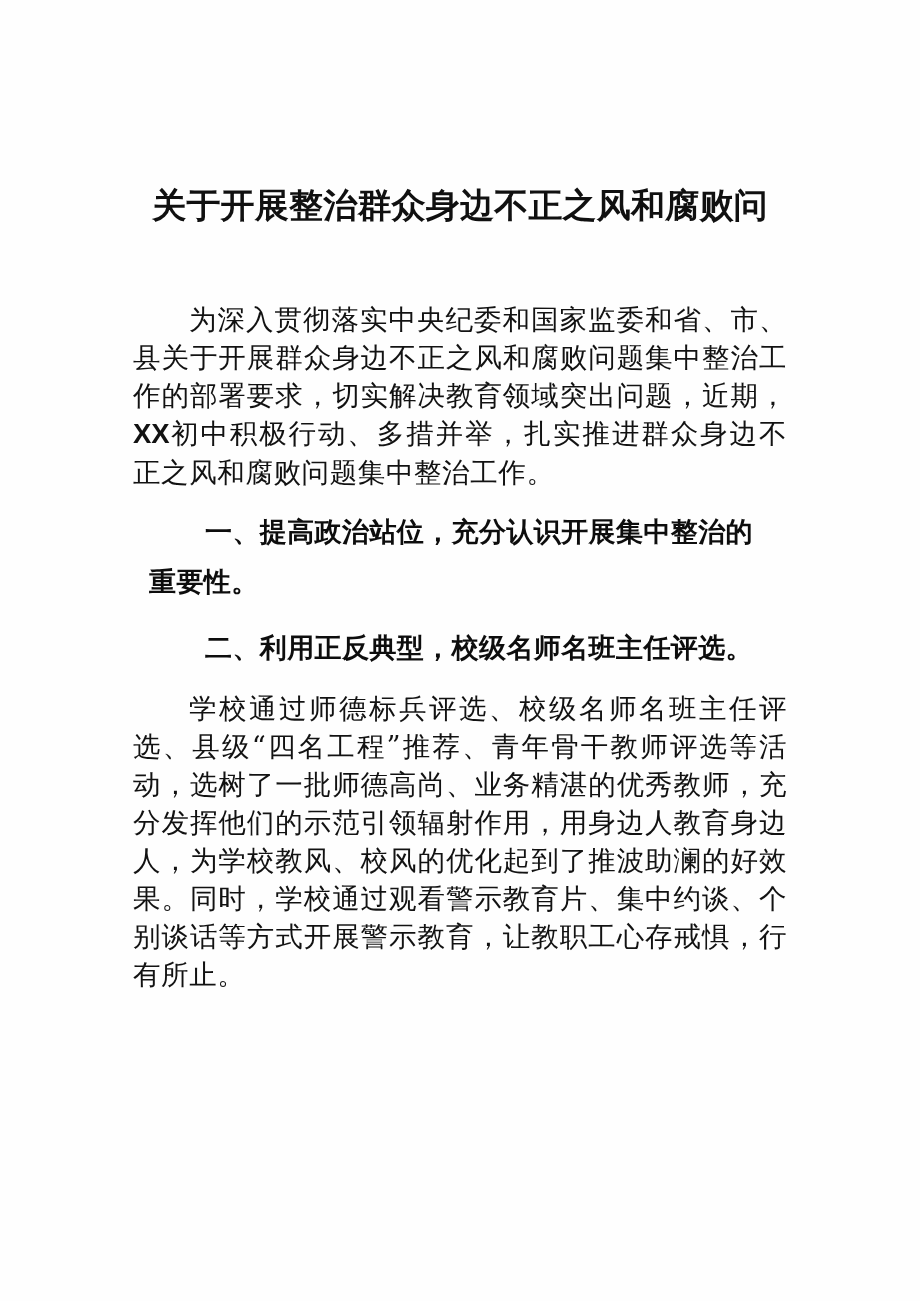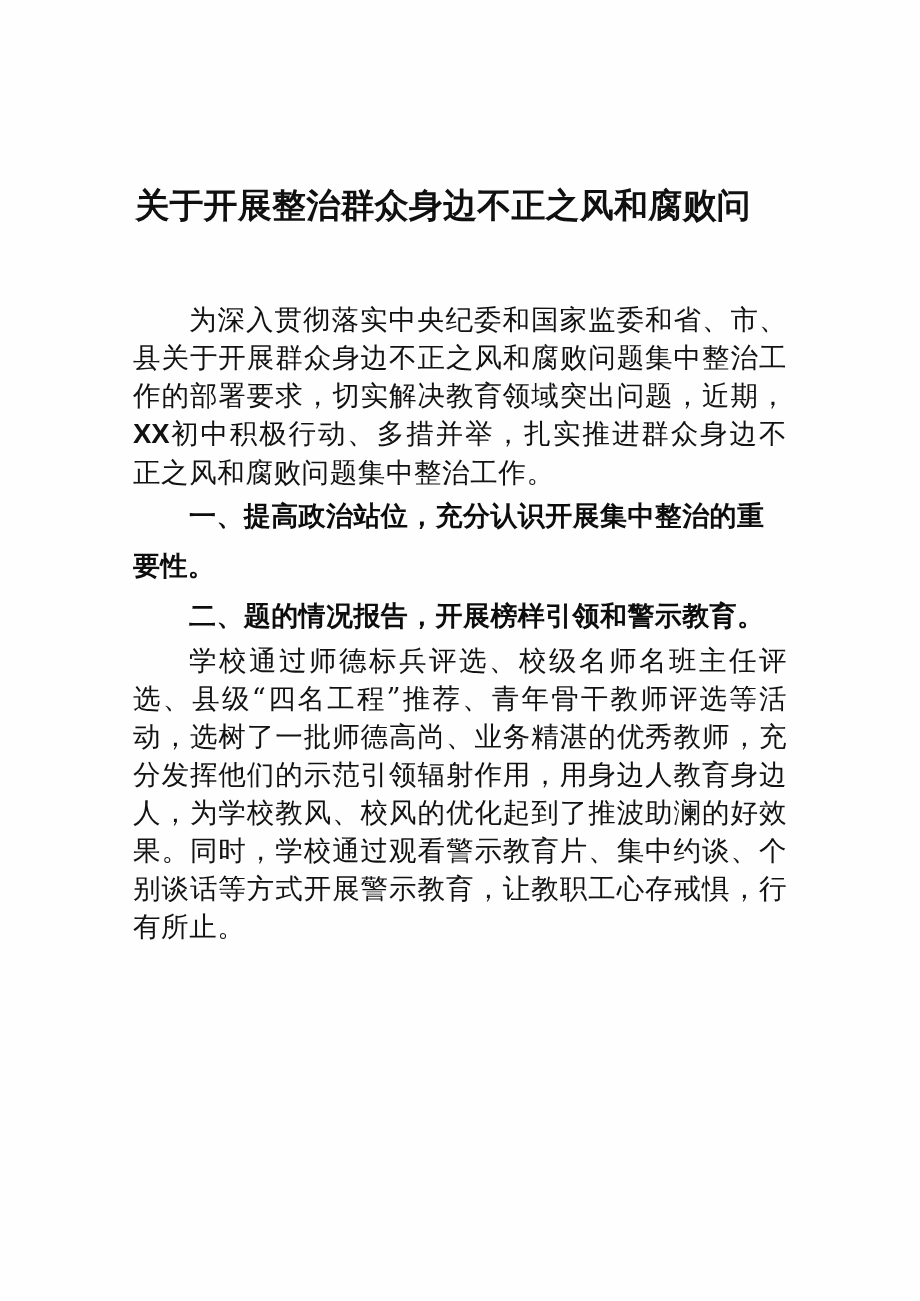--- a/index.html
+++ b/index.html
@@ -21,21 +21,21 @@
     width: 920px;
     height: 1301px;
     background: #fefefe;
     box-sizing: border-box;
   }
 
   
   .doc-title {
     position: absolute;
     top: 157px;
-    left: 116px;
+    left: 133px;
     width: 654px;
     text-align: center;
     font-family: "Liberation Sans", "DejaVu Sans", sans-serif;
     font-weight: 700;
     font-size: 34px;
     line-height: 50px;
     letter-spacing: 0.2px;
     color: #101010;
   }
 
@@ -66,21 +66,21 @@
     font-weight: 700;
     letter-spacing: 0;
   }
 
   .section-heading {
     font-family: "Liberation Sans", "DejaVu Sans", sans-serif;
     font-weight: 700;
     font-size: 27px;
     line-height: 50px;
     text-indent: 56px;
-    margin: 0;
+    margin: 16px;
     color: #0d0d0d;
     letter-spacing: 0.4px;
     text-align: left;
   }
 </style>
 </head>
 <body>
 
 <div class="page">
 
@@ -88,19 +88,19 @@
     <span>关于开展整治群众身边不正之风和腐败问</span><br>
   </h1>
 
   <div class="body-block">
 
     <p class="para"><span>为深入贯彻落实中央纪委和国家监委和省、市、县关于开展群众身边不正之风和腐败问题集中整治工作的部署要求，切实解决教育领域突出问题，近期，</span><span class="emph">XX</span><span>初中积极行动、多措并举，扎实推进群众身边不正之风和腐败问题集中整治工作。</span></p>
 
     <p class="section-heading">一、提高政治站位，充分认识开展集中整治的重要性。</p>
 
 
-    <p class="section-heading">二、题的情况报告，开展榜样引领和警示教育。</p>
+    <p class="section-heading">二、利用正反典型，校级名师名班主任评选。</p>
 
     <p class="para">学校通过师德标兵评选、校级名师名班主任评选、县级“四名工程”推荐、青年骨干教师评选等活动，选树了一批师德高尚、业务精湛的优秀教师，充分发挥他们的示范引领辐射作用，用身边人教育身边人，为学校教风、校风的优化起到了推波助澜的好效果。同时，学校通过观看警示教育片、集中约谈、个别谈话等方式开展警示教育，让教职工心存戒惧，行有所止。</p>
 
   </div>
 
 </div>
 
 </body></html>

